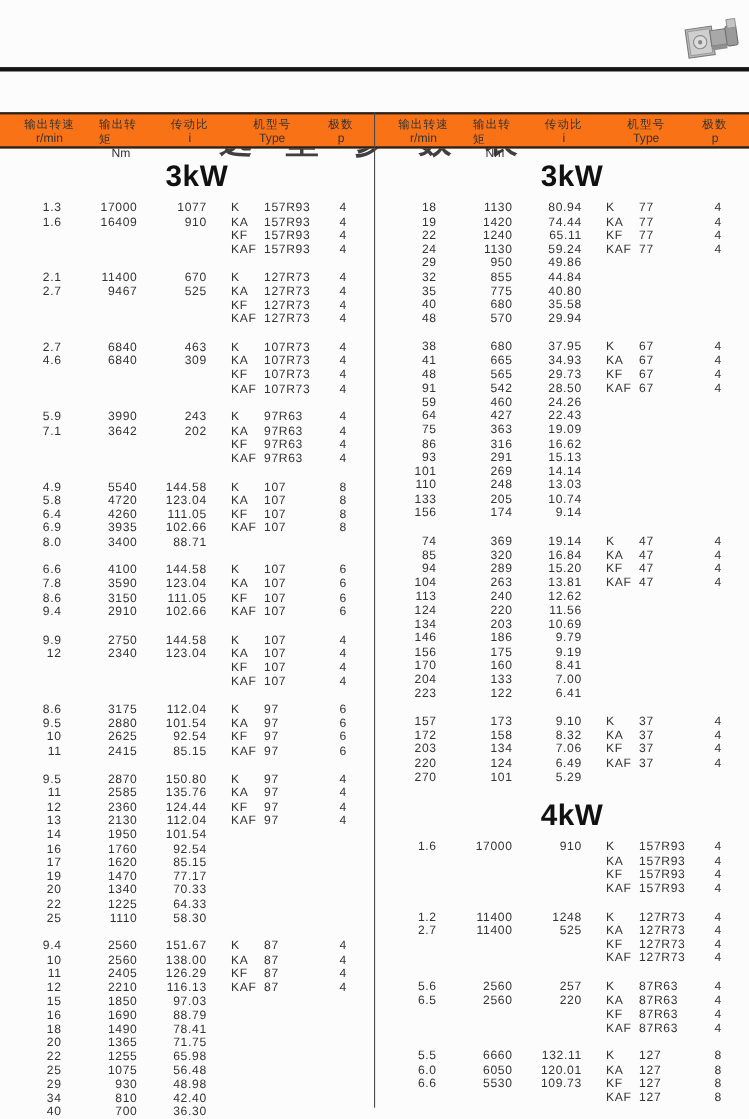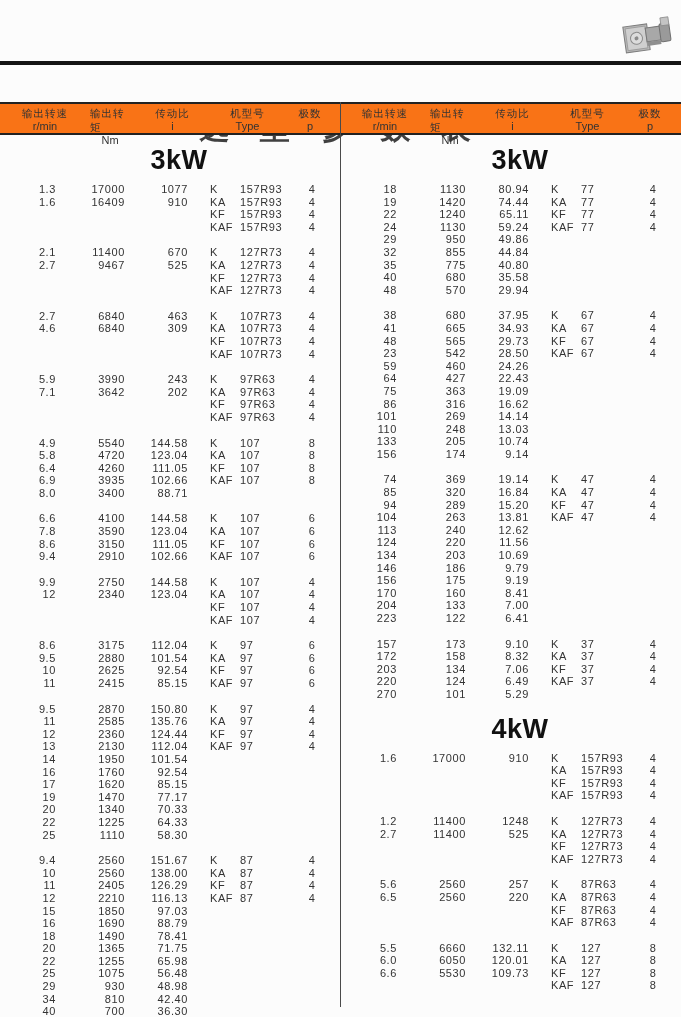--- a/index.html
+++ b/index.html
@@ -755,21 +755,21 @@
         <div class="row">
           <span class="c sp">48</span>
           <span class="c tq">565</span>
           <span class="c ra">29.73</span>
           <span class="c gap"></span>
           <span class="c pf">KF</span>
           <span class="c md">67</span>
           <span class="c pl">4</span>
         </div>
         <div class="row">
-          <span class="c sp">23</span>
+          <span class="c sp">91</span>
           <span class="c tq">542</span>
           <span class="c ra">28.50</span>
           <span class="c gap"></span>
           <span class="c pf">KAF</span>
           <span class="c md">67</span>
           <span class="c pl">4</span>
         </div>
         <div class="row">
           <span class="c sp">59</span>
           <span class="c tq">460</span>
@@ -794,20 +794,29 @@
           <span class="c ra">19.09</span>
           <span class="c gap"></span>
           <span class="c pf"></span>
           <span class="c md"></span>
           <span class="c pl"></span>
         </div>
         <div class="row">
           <span class="c sp">86</span>
           <span class="c tq">316</span>
           <span class="c ra">16.62</span>
+          <span class="c gap"></span>
+          <span class="c pf"></span>
+          <span class="c md"></span>
+          <span class="c pl"></span>
+        </div>
+        <div class="row">
+          <span class="c sp">93</span>
+          <span class="c tq">291</span>
+          <span class="c ra">15.13</span>
           <span class="c gap"></span>
           <span class="c pf"></span>
           <span class="c md"></span>
           <span class="c pl"></span>
         </div>
         <div class="row">
           <span class="c sp">101</span>
           <span class="c tq">269</span>
           <span class="c ra">14.14</span>
           <span class="c gap"></span>

